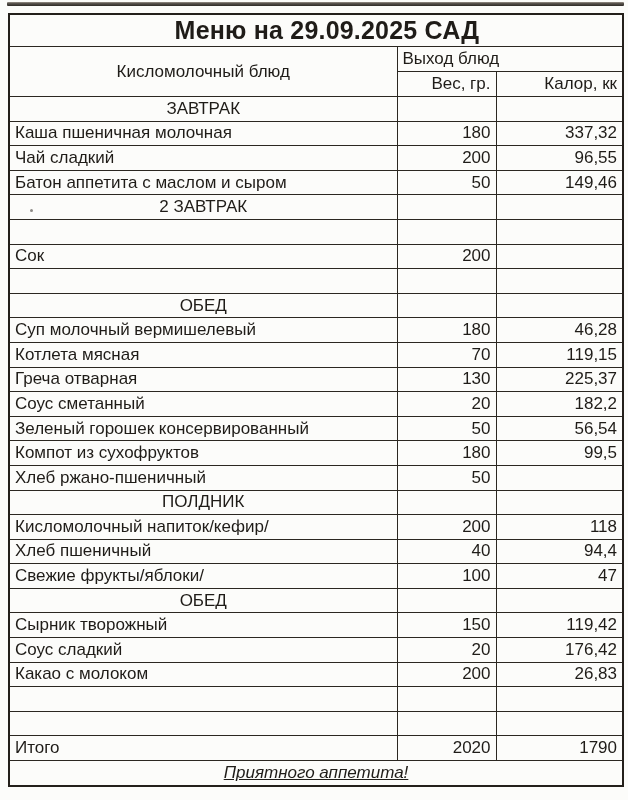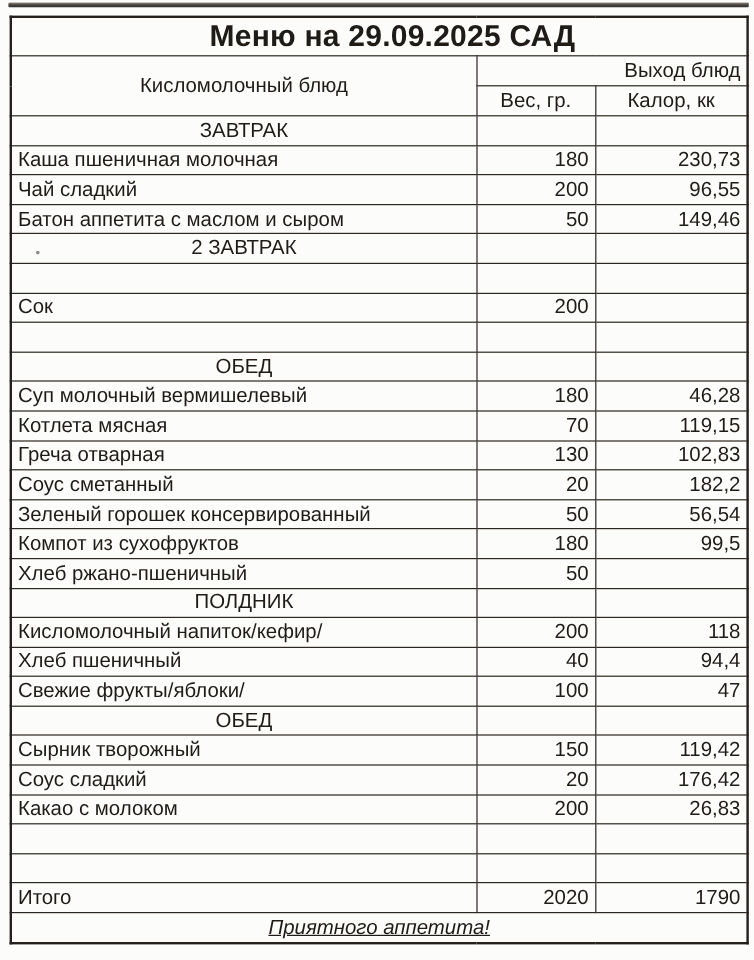--- a/index.html
+++ b/index.html
@@ -62,26 +62,26 @@
     letter-spacing: 0.2px;
     padding-left: 27px;
   }
   th.name-h {
     text-align: center;
     font-weight: bold;
     font-size: 17px;
   }
   th.group-h {
     height: 24px;
-    text-align: right;
+    text-align: left;
     font-weight: bold;
   }
   th.sub-h {
     height: 24px;
-    text-align: center;
+    text-align: right;
     font-weight: bold;
     margin-left: 48px;
   }
   tbody tr { height: 24.6px; }
   tbody td.num { text-align: right; margin-left: 44px; }
   tbody tr.section td:first-child {
     font-weight: normal;
     text-align: center;
   }
   tfoot td {
@@ -120,21 +120,21 @@
     </thead>
     <tbody id="menu-body">
         <tr class="section">
           <td>ЗАВТРАК</td>
           <td class="num"></td>
           <td class="num"></td>
         </tr>
         <tr class="item">
           <td>Каша пшеничная молочная</td>
           <td class="num">180</td>
-          <td class="num">230,73</td>
+          <td class="num">337,32</td>
         </tr>
         <tr class="item">
           <td>Чай сладкий</td>
           <td class="num">200</td>
           <td class="num">96,55</td>
         </tr>
         <tr class="item">
           <td>Батон аппетита с маслом и сыром</td>
           <td class="num">50</td>
           <td class="num">149,46</td>
@@ -170,21 +170,21 @@
           <td class="num">46,28</td>
         </tr>
         <tr class="item">
           <td>Котлета мясная</td>
           <td class="num">70</td>
           <td class="num">119,15</td>
         </tr>
         <tr class="item">
           <td>Греча отварная</td>
           <td class="num">130</td>
-          <td class="num">102,83</td>
+          <td class="num">225,37</td>
         </tr>
         <tr class="item">
           <td>Соус сметанный</td>
           <td class="num">20</td>
           <td class="num">182,2</td>
         </tr>
         <tr class="item">
           <td>Зеленый горошек консервированный</td>
           <td class="num">50</td>
           <td class="num">56,54</td>

